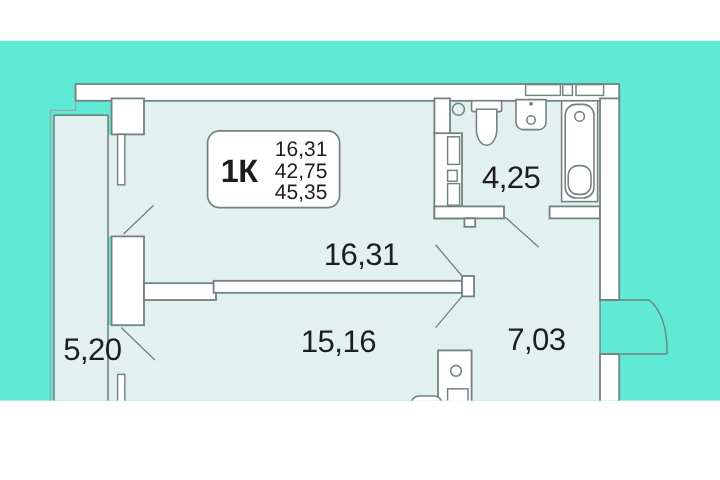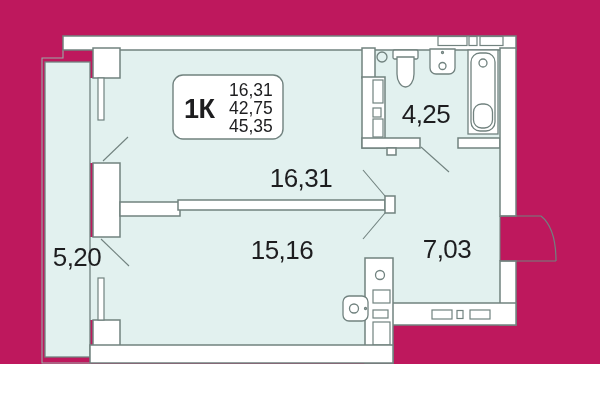--- a/index.html
+++ b/index.html
@@ -3,21 +3,21 @@
 <meta charset="utf-8">
 <style>
   :root{
     --floor-fill:#e2f1ef;
     --wall-line:#71827f;
     --thin-line:#9aaaa7;
     --text-color:#1d1d1f;
     --wall-fill:#ffffff;
   }
   html,body{margin:0;padding:0;background:#ffffff;}
-  .stage{position:relative;width:600px;height:364px;background:#be185d;overflow:hidden;}
+  .stage{position:relative;width:600px;height:300px;background:#5eead4;overflow:hidden;margin-top:34px;}
   svg{display:block;}
   .floor{fill:var(--floor-fill);stroke:none;}
   .floor-edged{fill:var(--floor-fill);stroke:var(--wall-line);stroke-width:1.3;}
   .wall{fill:var(--wall-fill);stroke:var(--wall-line);stroke-width:1.5;}
   .shaft{fill:var(--wall-fill);stroke:var(--wall-line);stroke-width:1.2;}
   .fx{fill:var(--wall-fill);stroke:var(--wall-line);stroke-width:1.3;}
   .fxo{fill:none;stroke:var(--wall-line);stroke-width:1.3;}
   .thin{fill:none;stroke:var(--thin-line);stroke-width:1.1;}
   .op{fill:none;stroke:var(--wall-line);stroke-width:1.1;}
   .door{fill:none;stroke:var(--wall-line);stroke-width:1.2;}

